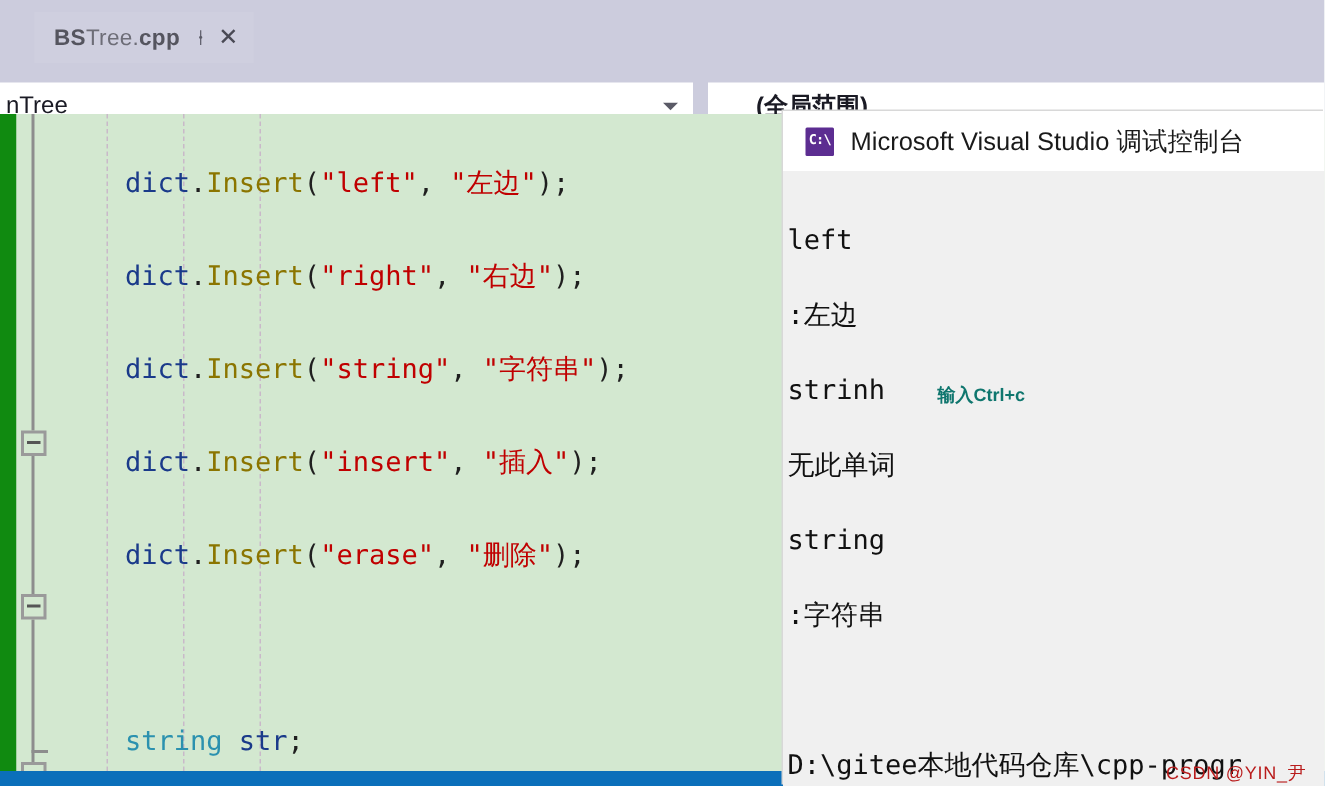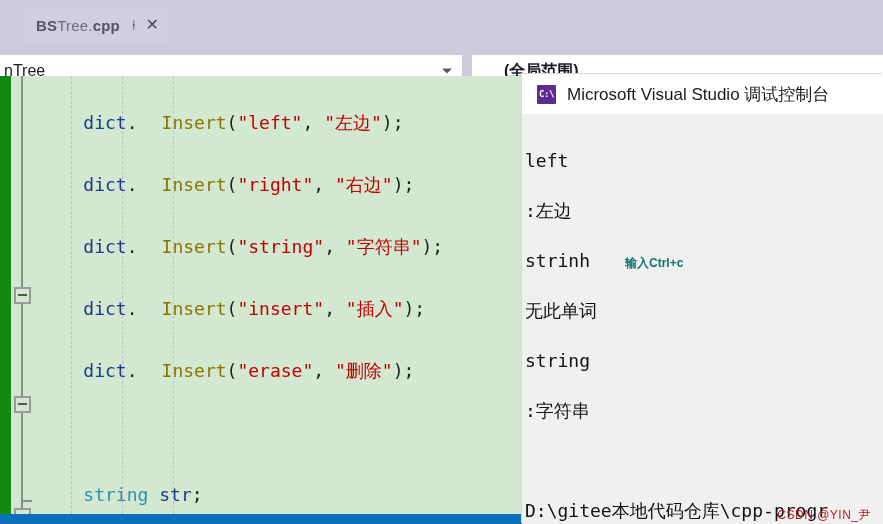--- a/index.html
+++ b/index.html
@@ -138,21 +138,21 @@
     width: 843px; height: 438px;
     font-family: "DejaVu Sans Mono", monospace;
     font-size: 18px;
     line-height: 31px;
     white-space: pre;
     color: #1f1f1f;
   }
   .code .ln { display: block; height: 31px; }       
   .type    { color: #2b91af; }
   .var     { color: #1a3a8a; }
-  .fn      { color: #8b7500; margin-left: 24px; }
+  .fn      { color: #8b7500; }
   .str     { color: #c00000; }
   .punct   { color: #1f1f1f; }
   .plain   { color: #1f1f1f; }
 
   
   .h-scroll {
     position: absolute; left: 0; top: 514px;
     width: 883px; height: 10px;
     background: #0b6fba;
   }

